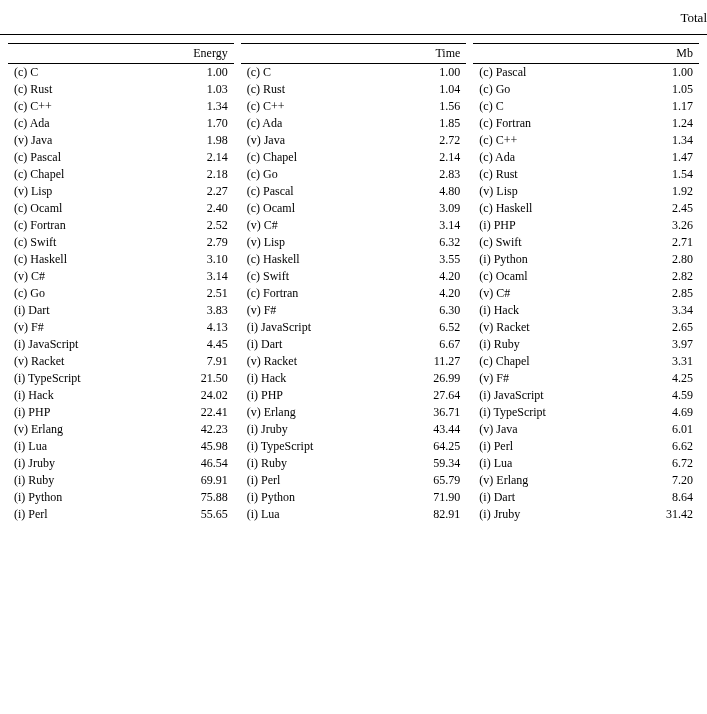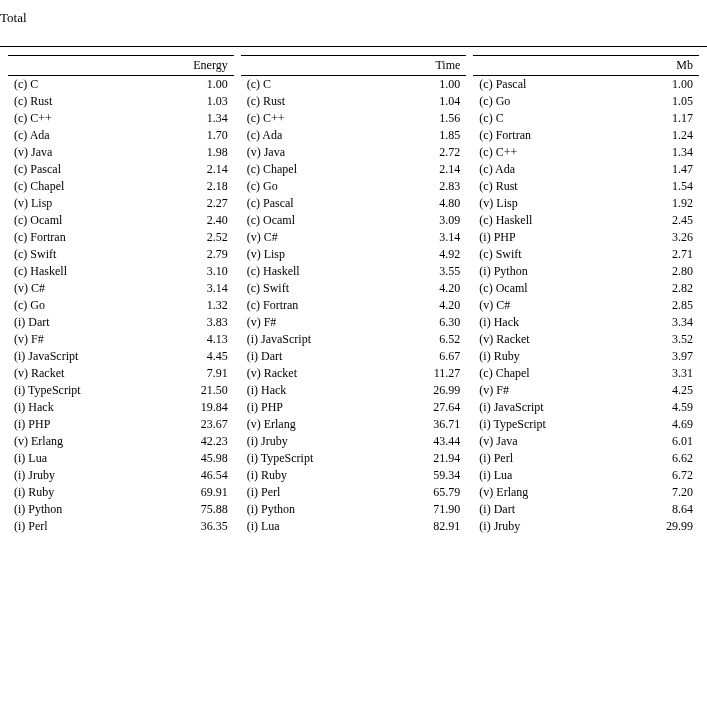--- a/index.html
+++ b/index.html
@@ -6,25 +6,25 @@
     body {
       font-family: "Times New Roman", Times, serif;
       font-size: 13px;
       background: #fff;
       color: #000;
       width: 707px;
       min-height: 714px;
       padding: 10px 0;
     }
     .page-title {
-      text-align: left;
+      text-align: right;
       font-size: 13px;
       margin-bottom: 8px;
       border-bottom: 1px solid #000;
-      padding-bottom: 20px;
+      padding-bottom: 8px;
     }
     .tables-container {
       display: flex;
       justify-content: space-between;
       padding: 0 8px;
       gap: 7px;
       align-items: flex-end;
     }
     .data-table {
       border-collapse: collapse;
@@ -115,21 +115,21 @@
         <tr>
           <td class="lang-cell">(c) Haskell</td>
           <td class="val-cell">3.10</td>
         </tr>
         <tr>
           <td class="lang-cell">(v) C#</td>
           <td class="val-cell">3.14</td>
         </tr>
         <tr>
           <td class="lang-cell">(c) Go</td>
-          <td class="val-cell">1.32</td>
+          <td class="val-cell">2.51</td>
         </tr>
         <tr>
           <td class="lang-cell">(i) Dart</td>
           <td class="val-cell">3.83</td>
         </tr>
         <tr>
           <td class="lang-cell">(v) F#</td>
           <td class="val-cell">4.13</td>
         </tr>
         <tr>
@@ -139,25 +139,25 @@
         <tr>
           <td class="lang-cell">(v) Racket</td>
           <td class="val-cell">7.91</td>
         </tr>
         <tr>
           <td class="lang-cell">(i) TypeScript</td>
           <td class="val-cell">21.50</td>
         </tr>
         <tr>
           <td class="lang-cell">(i) Hack</td>
-          <td class="val-cell">19.84</td>
+          <td class="val-cell">24.02</td>
         </tr>
         <tr>
           <td class="lang-cell">(i) PHP</td>
-          <td class="val-cell">23.67</td>
+          <td class="val-cell">22.41</td>
         </tr>
         <tr>
           <td class="lang-cell">(v) Erlang</td>
           <td class="val-cell">42.23</td>
         </tr>
         <tr>
           <td class="lang-cell">(i) Lua</td>
           <td class="val-cell">45.98</td>
         </tr>
         <tr>
@@ -167,21 +167,21 @@
         <tr>
           <td class="lang-cell">(i) Ruby</td>
           <td class="val-cell">69.91</td>
         </tr>
         <tr>
           <td class="lang-cell">(i) Python</td>
           <td class="val-cell">75.88</td>
         </tr>
         <tr>
           <td class="lang-cell">(i) Perl</td>
-          <td class="val-cell">36.35</td>
+          <td class="val-cell">55.65</td>
         </tr>
       </tbody>
   </table>
 
   <table class="data-table">
     <thead>
       <tr>
         <th class="lang-header"></th>
         <th>Time</th>
       </tr>
@@ -222,21 +222,21 @@
         <tr>
           <td class="lang-cell">(c) Ocaml</td>
           <td class="val-cell">3.09</td>
         </tr>
         <tr>
           <td class="lang-cell">(v) C#</td>
           <td class="val-cell">3.14</td>
         </tr>
         <tr>
           <td class="lang-cell">(v) Lisp</td>
-          <td class="val-cell">4.92</td>
+          <td class="val-cell">6.32</td>
         </tr>
         <tr>
           <td class="lang-cell">(c) Haskell</td>
           <td class="val-cell">3.55</td>
         </tr>
         <tr>
           <td class="lang-cell">(c) Swift</td>
           <td class="val-cell">4.20</td>
         </tr>
         <tr>
@@ -270,21 +270,21 @@
         <tr>
           <td class="lang-cell">(v) Erlang</td>
           <td class="val-cell">36.71</td>
         </tr>
         <tr>
           <td class="lang-cell">(i) Jruby</td>
           <td class="val-cell">43.44</td>
         </tr>
         <tr>
           <td class="lang-cell">(i) TypeScript</td>
-          <td class="val-cell">21.94</td>
+          <td class="val-cell">64.25</td>
         </tr>
         <tr>
           <td class="lang-cell">(i) Ruby</td>
           <td class="val-cell">59.34</td>
         </tr>
         <tr>
           <td class="lang-cell">(i) Perl</td>
           <td class="val-cell">65.79</td>
         </tr>
         <tr>
@@ -361,21 +361,21 @@
         <tr>
           <td class="lang-cell">(v) C#</td>
           <td class="val-cell">2.85</td>
         </tr>
         <tr>
           <td class="lang-cell">(i) Hack</td>
           <td class="val-cell">3.34</td>
         </tr>
         <tr>
           <td class="lang-cell">(v) Racket</td>
-          <td class="val-cell">3.52</td>
+          <td class="val-cell">2.65</td>
         </tr>
         <tr>
           <td class="lang-cell">(i) Ruby</td>
           <td class="val-cell">3.97</td>
         </tr>
         <tr>
           <td class="lang-cell">(c) Chapel</td>
           <td class="val-cell">3.31</td>
         </tr>
         <tr>
@@ -405,17 +405,17 @@
         <tr>
           <td class="lang-cell">(v) Erlang</td>
           <td class="val-cell">7.20</td>
         </tr>
         <tr>
           <td class="lang-cell">(i) Dart</td>
           <td class="val-cell">8.64</td>
         </tr>
         <tr>
           <td class="lang-cell">(i) Jruby</td>
-          <td class="val-cell">29.99</td>
+          <td class="val-cell">31.42</td>
         </tr>
       </tbody>
   </table>
 </div>
 
 </body></html>

